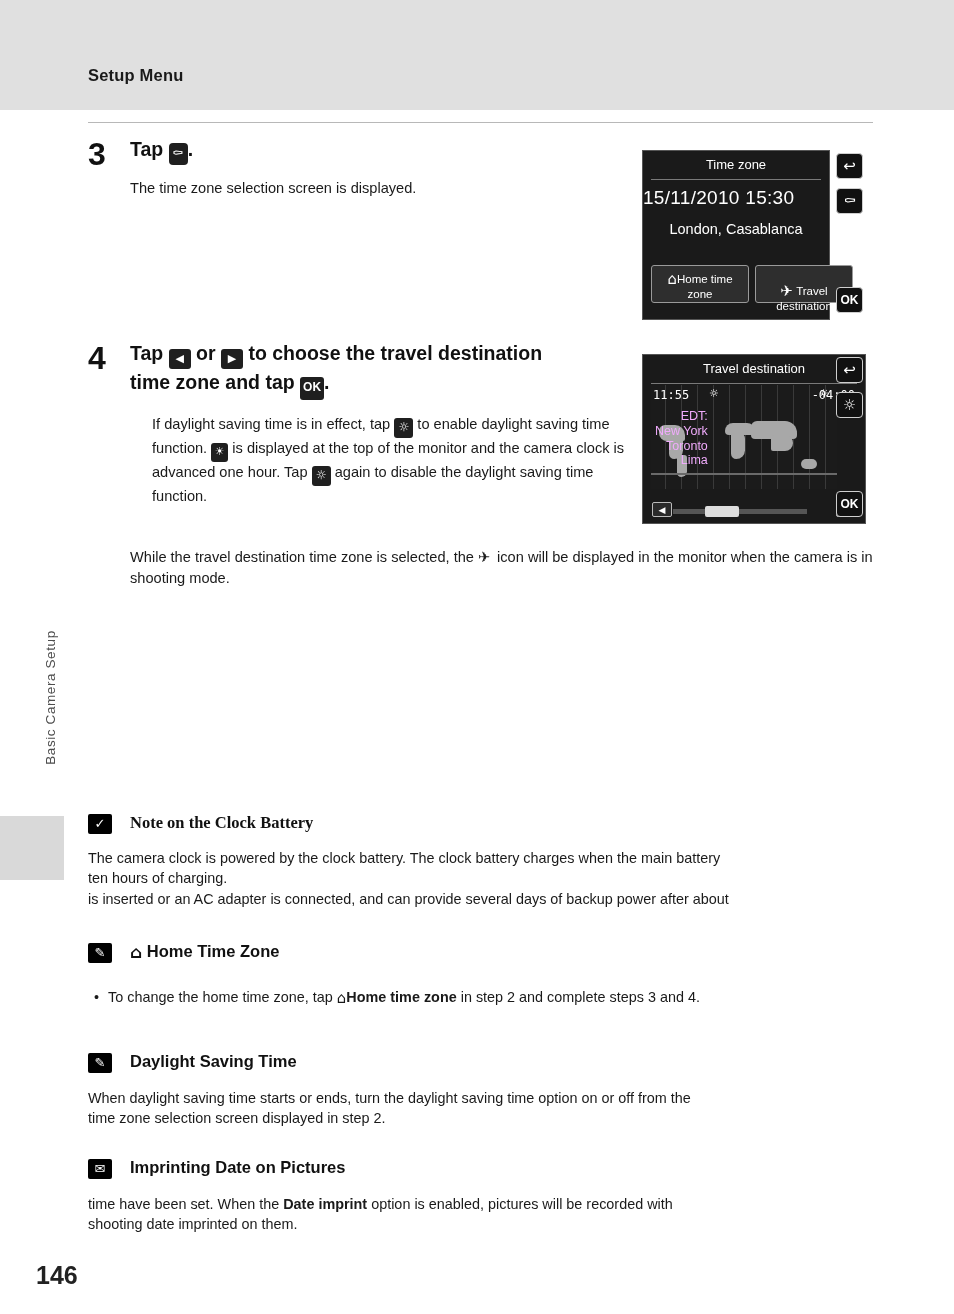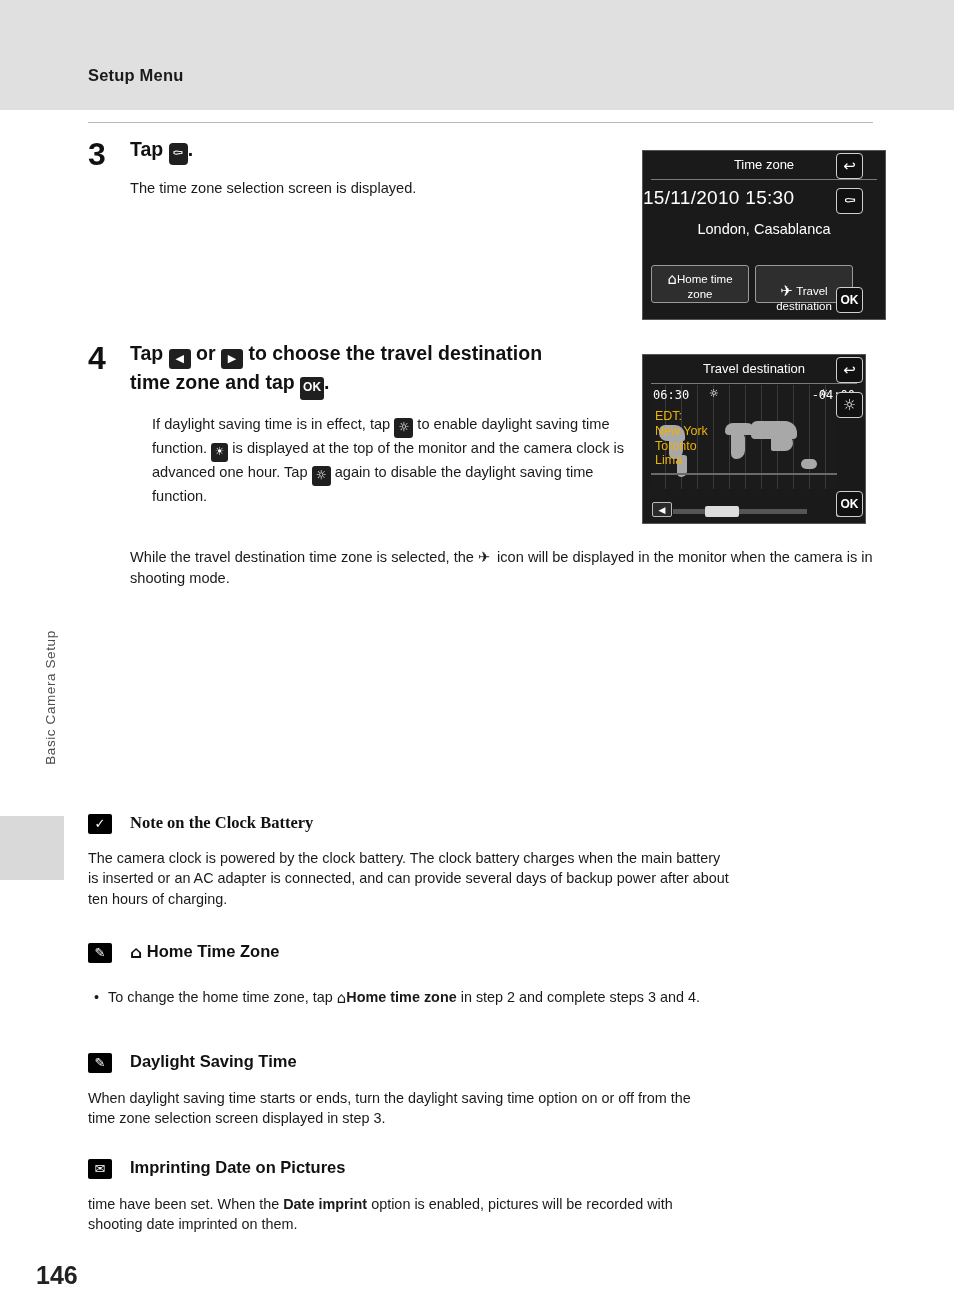--- a/index.html
+++ b/index.html
@@ -209,21 +209,22 @@
     top: 33px; left: 10px; right: 10px;
     font-family: "DejaVu Sans Mono", monospace;
     font-size: 12px;
     color: #fff;
   }
   .mon2-cities {
     position: absolute;
     left: 12px; top: 54px;
     font-size: 12.5px;
     line-height: 1.18;
-    color: #eab308;
+    color: #f0abfc;
+    text-align: right;
   }
   .slider-bar {
     position: absolute;
     left: 30px; bottom: 9px;
     width: 134px; height: 5px;
     background: #555;
   }
   .slider-knob {
     position: absolute;
     left: 62px; bottom: 6px;
@@ -311,21 +312,21 @@
 
   <div class="step" style="left:88px; top:136px; width:520px;">
     <div class="step-num" style="left:0; top:0;">3</div>
     <div class="step-title" style="margin-left:42px;">
       <span>Tap</span>
       <span class="key k-globe">⚰</span><span>.</span>
     </div>
     <div class="step-body" style="margin-left:42px; margin-top:13px;">The time zone selection screen is displayed.</div>
   </div>
 
-  <div class="monitor" style="left:642px; top:150px; width:244px; height:170px;">
+  <div class="monitor" style="left:642px; top:150px; width:188px; height:170px;">
     <div class="mon-title">Time zone</div>
     <div class="mon-topline"></div>
     <div class="mon1-date">15/11/2010  15:30</div>
     <div class="mon1-city">London, Casablanca</div>
 
     <div class="mon-btn" style="left:8px; bottom:16px; width:98px; height:38px; padding-top:4px;">
       <span class="glyph-house">⌂</span><span>Home time</span><br>
       <span>zone</span>
     </div>
     <div class="mon-btn" style="left:112px; bottom:16px; width:98px; height:38px; padding-top:16px;">
@@ -394,21 +395,21 @@
       <div class="map-land" style="left:26px; top:70px; width:10px; height:22px; border-radius:2px 4px 8px 6px;"></div>
       <div class="map-land" style="left:74px; top:38px; width:30px; height:12px; border-radius:8px 8px 4px 4px;"></div>
       <div class="map-land" style="left:80px; top:48px; width:14px; height:26px; border-radius:2px 6px 10px 6px;"></div>
       <div class="map-land" style="left:100px;top:36px; width:46px; height:18px; border-radius:6px 12px 4px 4px;"></div>
       <div class="map-land" style="left:120px;top:50px; width:22px; height:16px; border-radius:4px 8px 8px 2px;"></div>
       <div class="map-land" style="left:150px;top:74px; width:16px; height:10px; border-radius:6px;"></div>
       <div class="map-band" style="top:88px; height:2px; background:#6a6a6a;"></div>
     </div>
 
     <div class="mon2-times">
-      <span style="float:left;">06:30</span>
+      <span style="float:left;">11:55</span>
       <span style="float:right;">-04:00</span>
     </div>
     <div style="position:absolute; left:66px; top:32px; font-family:'DejaVu Sans',sans-serif; font-size:11px;">☼</div>
     <div style="position:absolute; left:176px; top:32px; font-family:'DejaVu Sans',sans-serif; font-size:11px;">☼</div>
 
     <div class="mon2-cities">
       <div>EDT:</div>
       <div>New York</div>
       <div>Toronto</div>
       <div>Lima</div>
@@ -420,42 +421,42 @@
     <div class="arrow-btn" style="right:9px; bottom:6px;">▶</div>
   </div>
   <div class="sq-btn" style="left:836px; top:357px;">↩</div>
   <div class="sq-btn" style="left:836px; top:392px;">☼</div>
   <div class="sq-btn" style="left:836px; top:491px; font-family:'Liberation Sans',sans-serif; font-size:12px; font-weight:bold;">OK</div>
 
   <div class="note-icon" style="left:88px; top:814px;">✓</div>
   <div class="note-head" style="position:absolute; left:130px; top:813px;font-family:Liberation Serif, serif;">Note on the Clock Battery</div>
   <div class="note-body" style="position:absolute; left:88px; top:848px; width:790px;">
     <div>The camera clock is powered by the clock battery. The clock battery charges when the main battery</div>
+    <div>ten hours of charging.</div>
     <div>is inserted or an AC adapter is connected, and can provide several days of backup power after about</div>
-    <div>ten hours of charging.</div>
   </div>
 
   <div class="note-icon" style="left:88px; top:943px;">✎</div>
   <div class="note-head" style="position:absolute; left:130px; top:942px;">
     <span class="glyph-house" style="font-size:17px;">⌂</span>
     <span>Home Time Zone</span>
   </div>
   <div class="note-body" style="position:absolute; left:92px; top:978px; width:800px;">
     <div class="bullet-row" style="margin-top:9px;">
       <span>To change the home time zone, tap</span>
       <span class="glyph-house">⌂</span><b class="bold">Home time zone</b>
       <span>in step 2 and complete steps 3 and 4.</span>
     </div>
   </div>
 
   <div class="note-icon" style="left:88px; top:1053px;">✎</div>
   <div class="note-head" style="position:absolute; left:130px; top:1052px;">Daylight Saving Time</div>
   <div class="note-body" style="position:absolute; left:88px; top:1088px; width:790px;">
     <div>When daylight saving time starts or ends, turn the daylight saving time option on or off from the</div>
-    <div>time zone selection screen displayed in step 3.</div>
+    <div>time zone selection screen displayed in step 2.</div>
   </div>
 
   <div class="note-icon" style="left:88px; top:1159px;">✉</div>
   <div class="note-head" style="position:absolute; left:130px; top:1158px;">Imprinting Date on Pictures</div>
   <div class="note-body" style="position:absolute; left:88px; top:1194px; width:800px;">
     <div>
       <span>time have been set. When the</span>
       <b class="bold">Date imprint</b>
       <span>option is enabled, pictures will be recorded with</span>
     </div>

